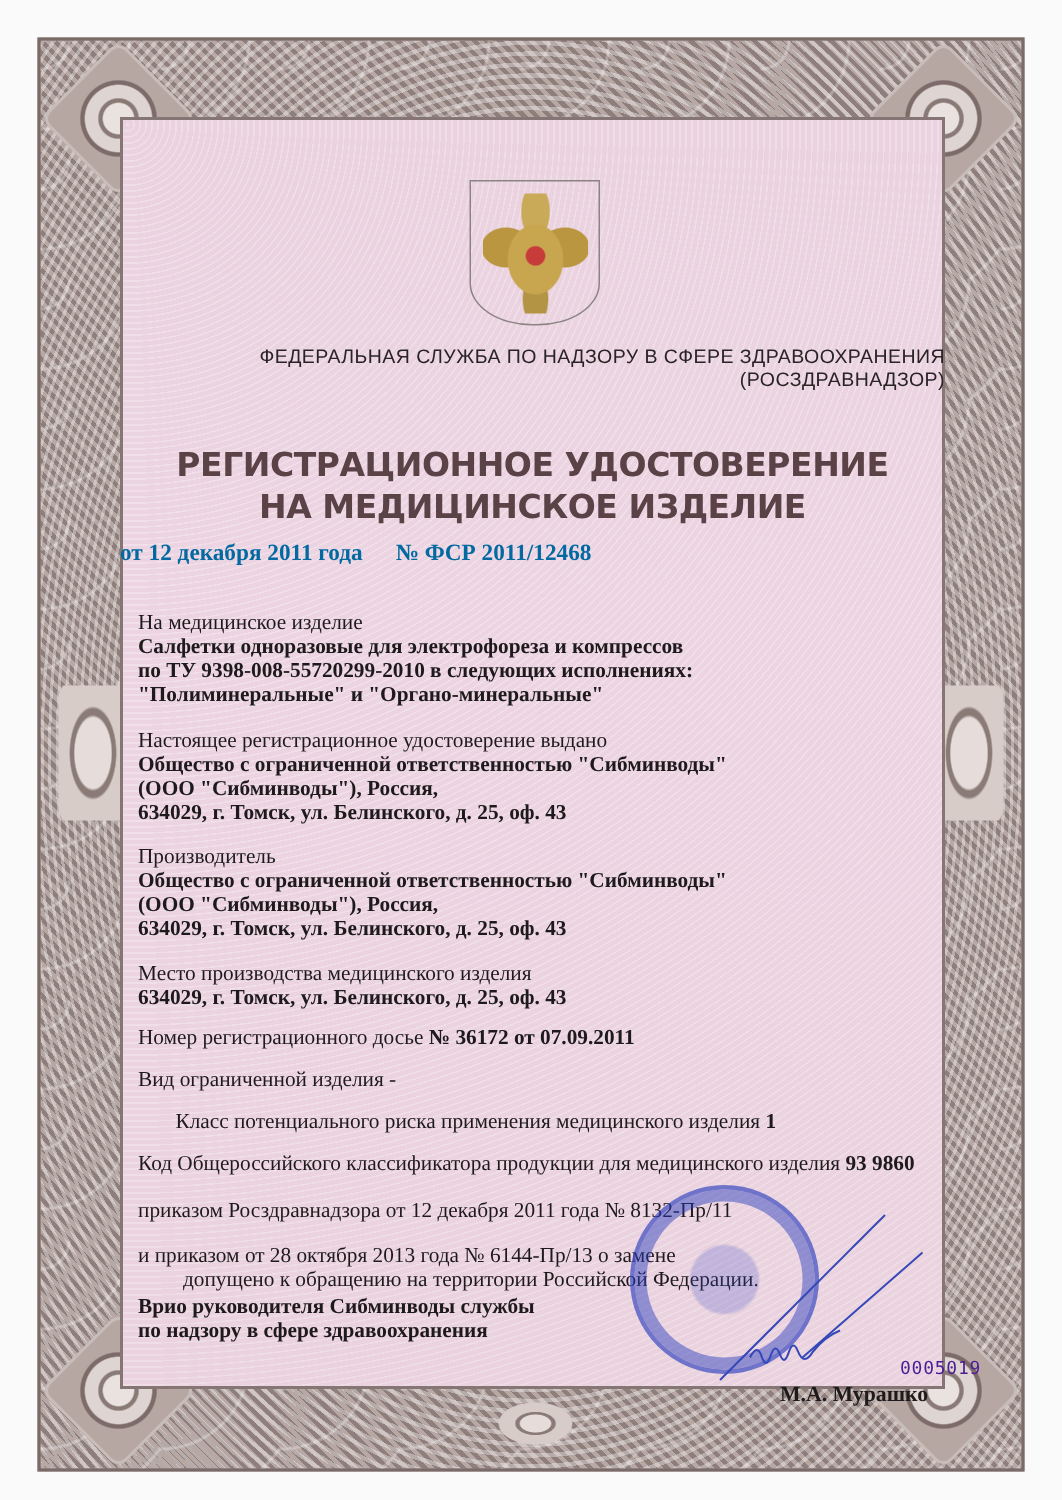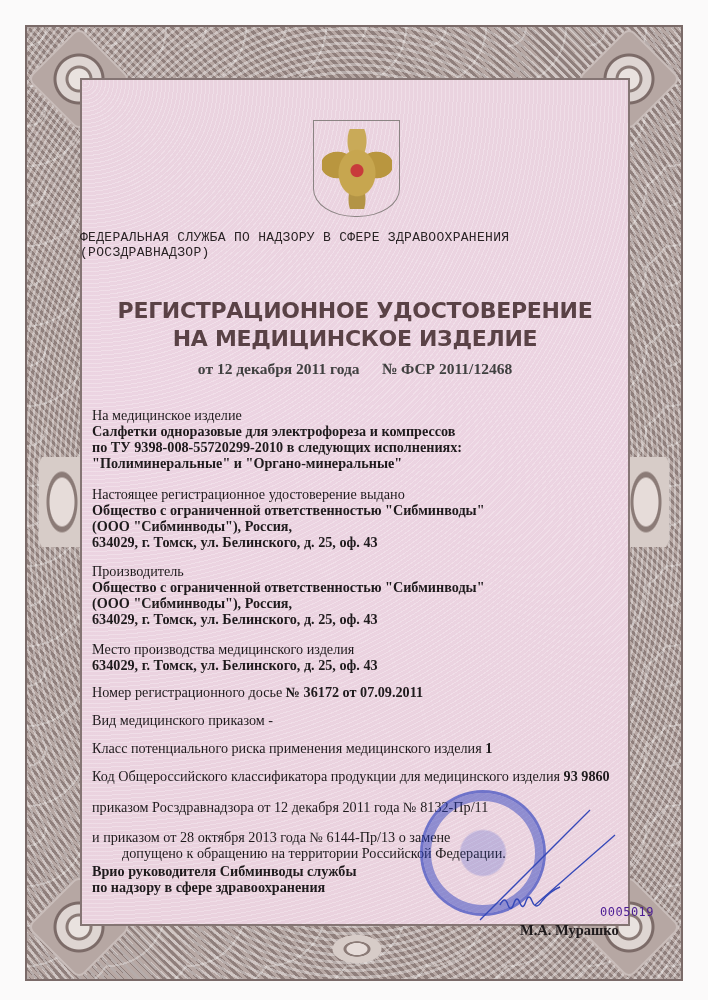--- a/index.html
+++ b/index.html
@@ -59,37 +59,37 @@
     background:
       radial-gradient(circle at 50% 52%, #c83b3b 0 6px, rgba(0,0,0,0) 7px),
       radial-gradient(ellipse at 50% 55%, #c7a64f 0 18px, rgba(0,0,0,0) 19px),
       radial-gradient(ellipse at 22% 45%, #b9963f 0 16px, rgba(0,0,0,0) 17px),
       radial-gradient(ellipse at 78% 45%, #b9963f 0 16px, rgba(0,0,0,0) 17px),
       radial-gradient(ellipse at 50% 15%, #c9aa58 0 9px, rgba(0,0,0,0) 10px),
       radial-gradient(ellipse at 50% 88%, #b39445 0 8px, rgba(0,0,0,0) 9px);
   }
 
   .agency {
-    position:absolute; left:80px; width:550px; text-align:left;
-    font-family:Liberation Mono, monospace; font-size:13px; letter-spacing:0.3px; color:#2a2325;
+    position:absolute; left:80px; width:550px; text-align:right;
+    font-family:Liberation Sans, sans-serif; font-size:13px; letter-spacing:0.3px; color:#2a2325;
   }
   .agency.l1 { top:230px; }
   .agency.l2 { top:245px; }
 
   .title {
     position:absolute; left:80px; width:550px; text-align:center;
     font-family:"DejaVu Sans", sans-serif; font-weight:bold; font-size:22px;
     color:#5a4246; letter-spacing:-0.3px;margin-top:19px;
   }
   .title.t1 { top:279px; }
   .title.t2 { top:307px; }
 
   .regline {
-    position:absolute; left:80px; width:550px; top:360px; text-align:center;
-    font-weight:bold; font-size:15.5px; color:#404040;
+    position:absolute; left:80px; width:550px; top:360px; text-align:left;
+    font-weight:bold; font-size:15.5px; color:#0369a1;
   }
   .regline .gap { display:inline-block; width:22px; }
   .blk { position:absolute; left:92px; font-size:14.2px; line-height:16px; white-space:nowrap; }
   .b { font-weight:bold; }
 
   .sign-name { position:absolute; left:520px; top:878px; font-weight:bold; font-size:14.5px;margin-top:44px; }
   .serial {
     position:absolute; left:560px; top:905px; font-family:"DejaVu Sans Mono", monospace;
     font-size:12px; color:#4c1d95; letter-spacing:0.5px;margin-left:40px;
   }
@@ -147,23 +147,23 @@
 <div class="blk b" style="top:595px;">(ООО "Сибминводы"), Россия,</div>
 <div class="blk b" style="top:611px;">634029, г. Томск, ул. Белинского, д. 25, оф. 43</div>
 
 <div class="blk" style="top:641px;text-align:center;">Место производства медицинского изделия</div>
 <div class="blk b" style="top:657px;">634029, г. Томск, ул. Белинского, д. 25, оф. 43</div>
 
 <div class="blk" style="top:684px;">
   <span>Номер регистрационного досье </span><span class="b">№ 36172 от 07.09.2011</span>
 </div>
 
-<div class="blk" style="top:712px;">Вид медицинского приказом -</div>
+<div class="blk" style="top:712px;">Вид ограниченной изделия -</div>
 
-<div class="blk" style="top:740px;">
+<div class="blk" style="top:740px;margin-left:25px;">
   <span>Класс потенциального риска применения медицинского изделия </span><span class="b">1</span>
 </div>
 
 <div class="blk" style="top:768px;">
   <span>Код Общероссийского классификатора продукции для медицинского изделия </span><span class="b">93 9860</span>
 </div>
 
 <div class="blk" style="top:799px;">приказом Росздравнадзора от 12 декабря 2011 года № 8132-Пр/11</div>
 <div class="blk" style="top:829px;">и приказом от 28 октября 2013 года № 6144-Пр/13 о замене</div>
 <div class="blk" style="top:845px;margin-left:30px;">допущено к обращению на территории Российской Федерации.</div>

